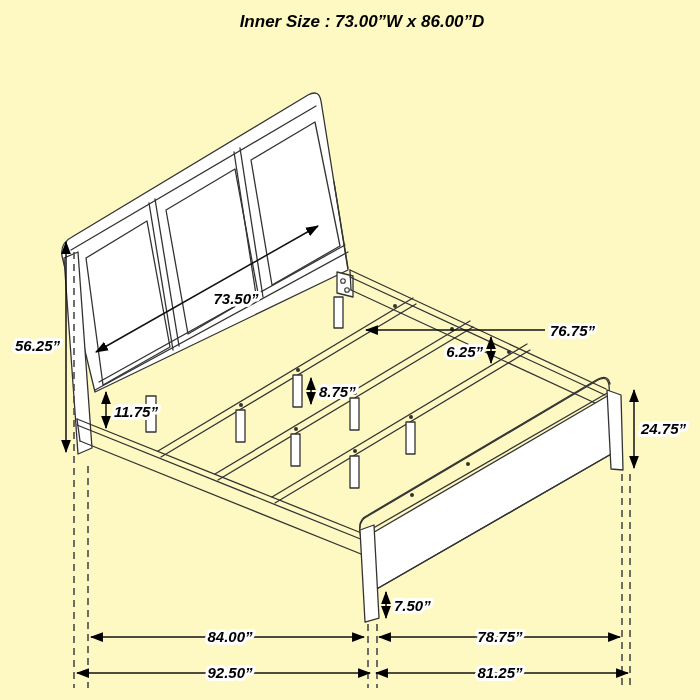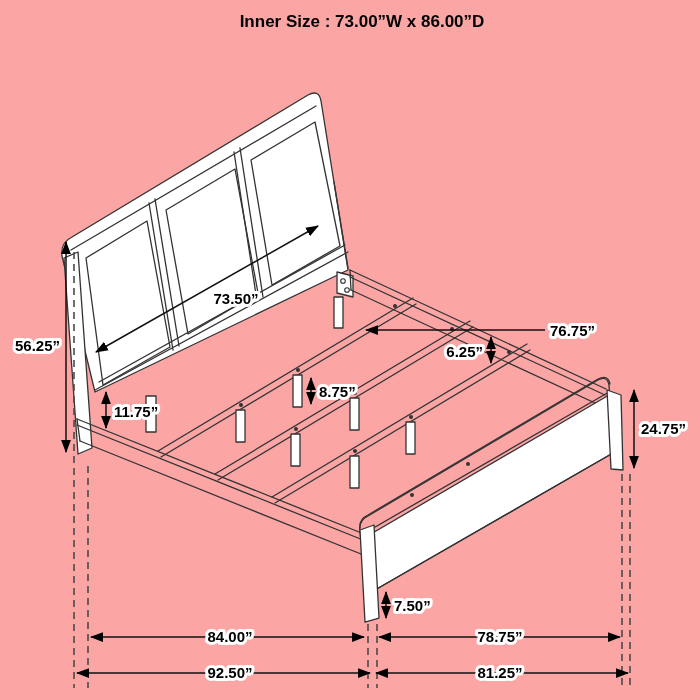--- a/index.html
+++ b/index.html
@@ -1,17 +1,17 @@
 <!DOCTYPE html>
 <html><head>
 <meta charset="utf-8">
 <style>
   html,body{margin:0;padding:0;background:#fff;}
-  #stage{position:relative;width:700px;height:700px;background:#fca5a5;overflow:hidden;
-         font-family:"Liberation Sans","DejaVu Sans",sans-serif;}
+  #stage{position:relative;width:700px;height:700px;background:#fef9c3;overflow:hidden;
+         font-family:"Liberation Sans","DejaVu Sans",sans-serif;font-style:italic;}
   svg{display:block;}
   .art{fill:none;stroke:#333333;stroke-width:1.3;stroke-linejoin:round;stroke-linecap:round;}
   .artfill{fill:#ffffff;stroke:#333333;stroke-width:1.3;stroke-linejoin:round;}
   .dot{fill:#333333;stroke:none;}
   .hole{fill:none;stroke:#333333;stroke-width:1.1;}
   .dim{stroke:#111111;stroke-width:1.5;fill:none;}
   .ext{stroke:#4a4a4a;stroke-width:1.6;fill:none;stroke-dasharray:7 5;}
   .dimtext{font-family:"Liberation Sans","DejaVu Sans",sans-serif;font-size:15px;font-weight:bold;
            fill:#000;paint-order:stroke;stroke:#ffffff;stroke-width:6px;stroke-linejoin:round;}
   .titletext{font-family:"Liberation Sans","DejaVu Sans",sans-serif;font-size:17px;font-weight:bold;fill:#000;}

